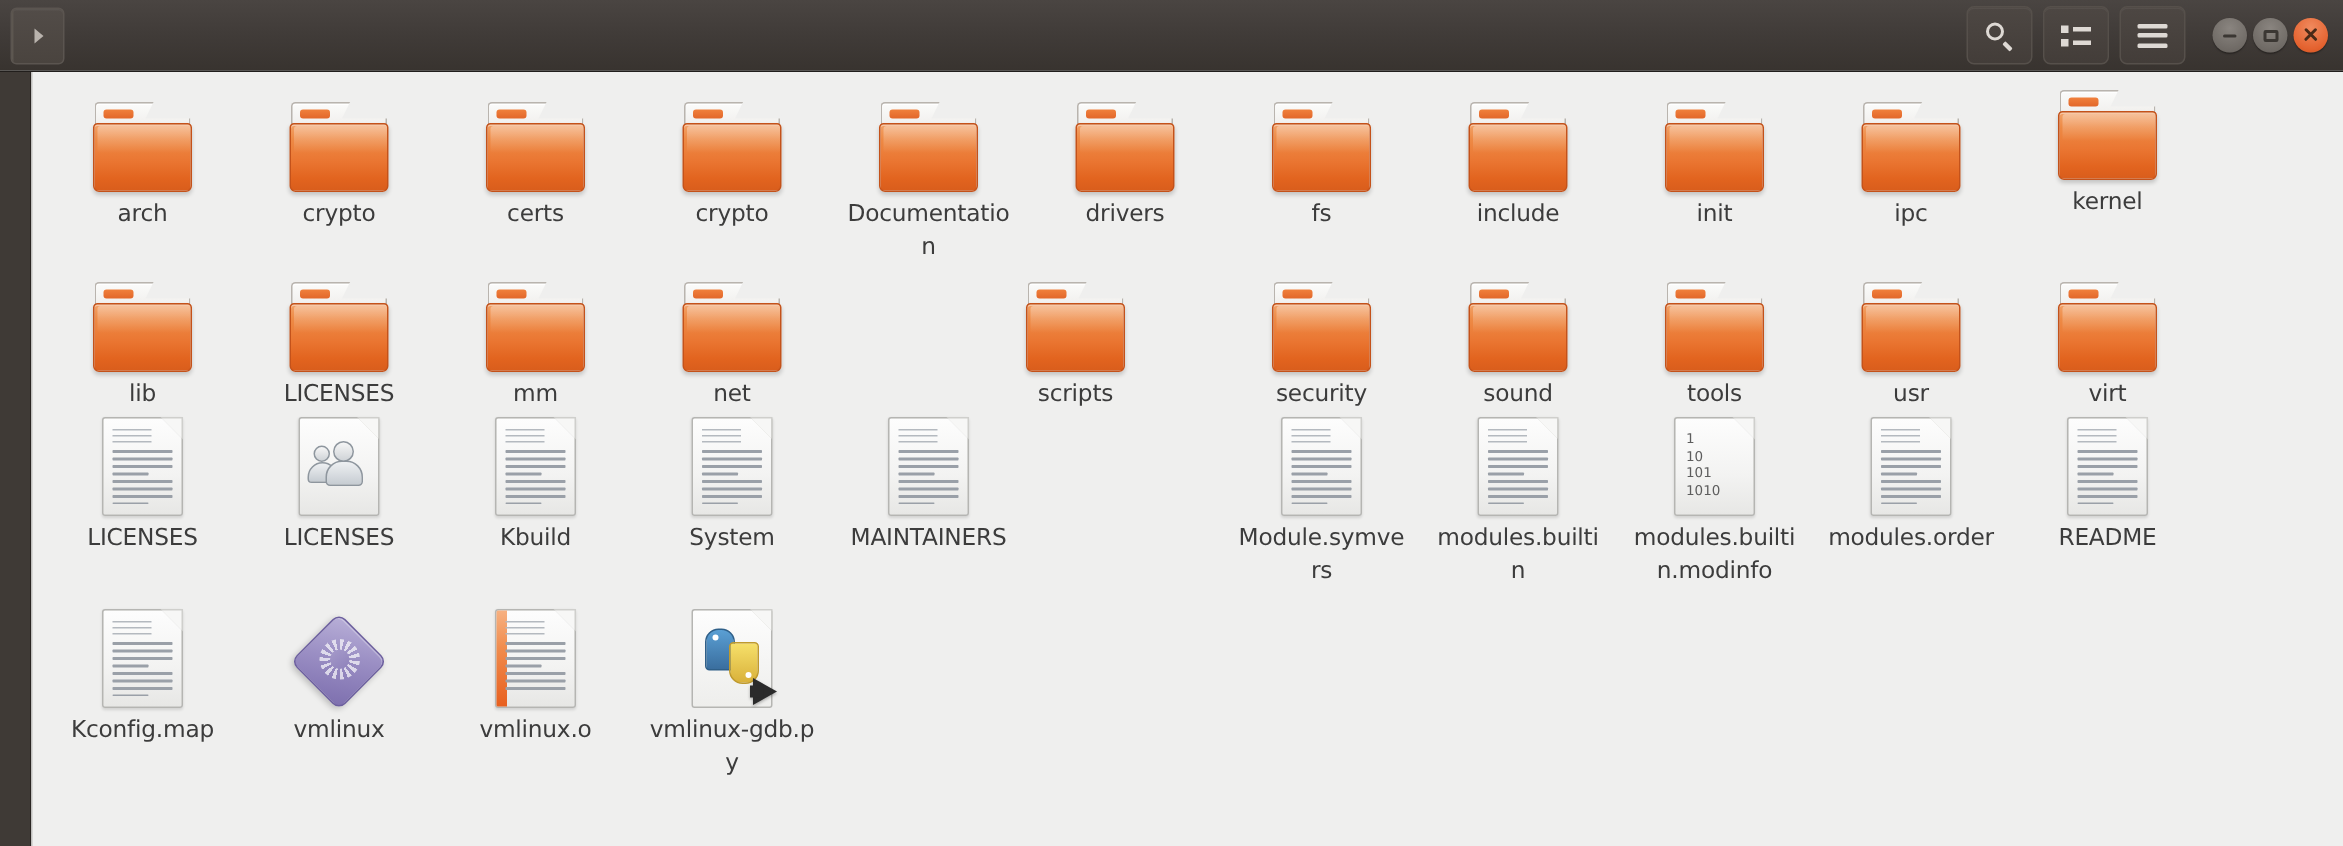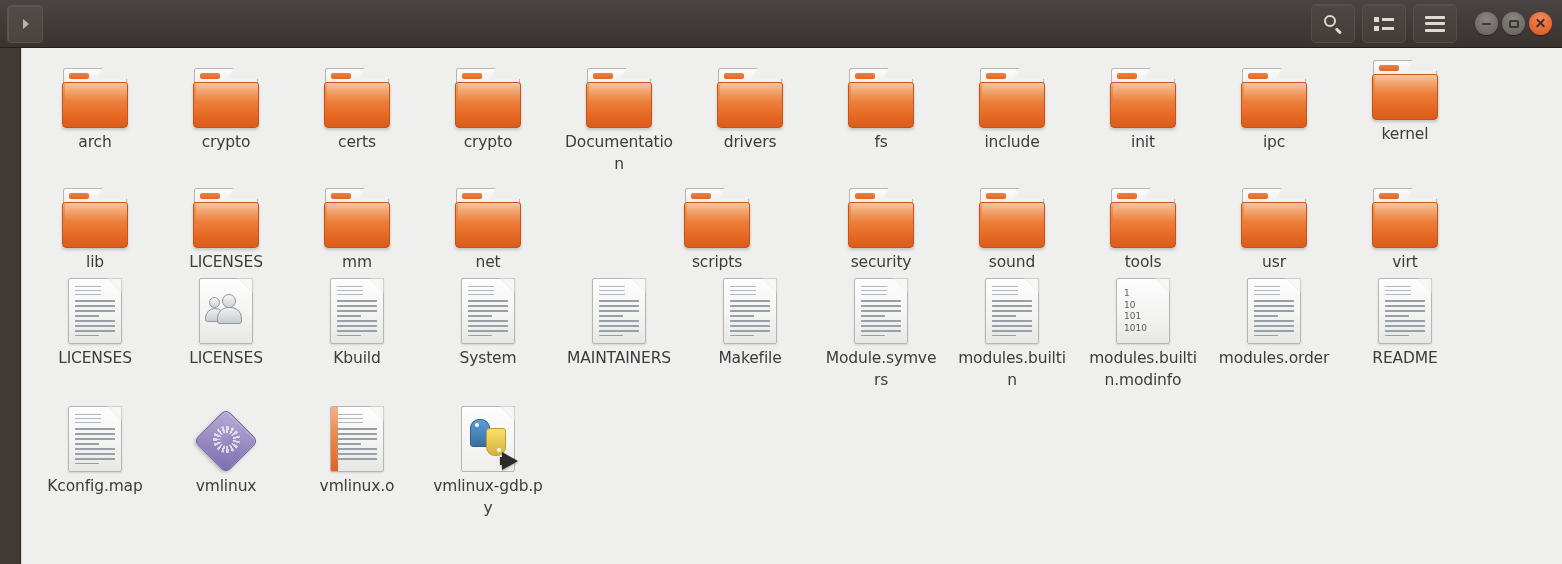--- a/index.html
+++ b/index.html
@@ -843,45 +843,20 @@
                 <i class="s"></i>
                 <i class=""></i>
                 <i class=""></i>
                 <i class=""></i>
                 <i class="s"></i>
               </span>
             </div>
           </div>
           <div class="label">MAINTAINERS</div>
         </div>
-        <div class="cell" style="left: 669px; top: 224px;">
-          <div class="icon-box">
-            <div class="doc">
-              <span class="page"></span>
-              <span class="fold"></span>
-              <span class="fold2"></span>
-              <span class="toplines">
-                <i></i>
-                <i></i>
-                <i></i>
-              </span>
-              <span class="lines">
-                <i class=""></i>
-                <i class=""></i>
-                <i class=""></i>
-                <i class="s"></i>
-                <i class=""></i>
-                <i class=""></i>
-                <i class=""></i>
-                <i class="s"></i>
-              </span>
-            </div>
-          </div>
-          <div class="label">Makefile</div>
-        </div>
         <div class="cell" style="left: 800px; top: 224px;">
           <div class="icon-box">
             <div class="doc">
               <span class="page"></span>
               <span class="fold"></span>
               <span class="fold2"></span>
               <span class="toplines">
                 <i></i>
                 <i></i>
                 <i></i>

